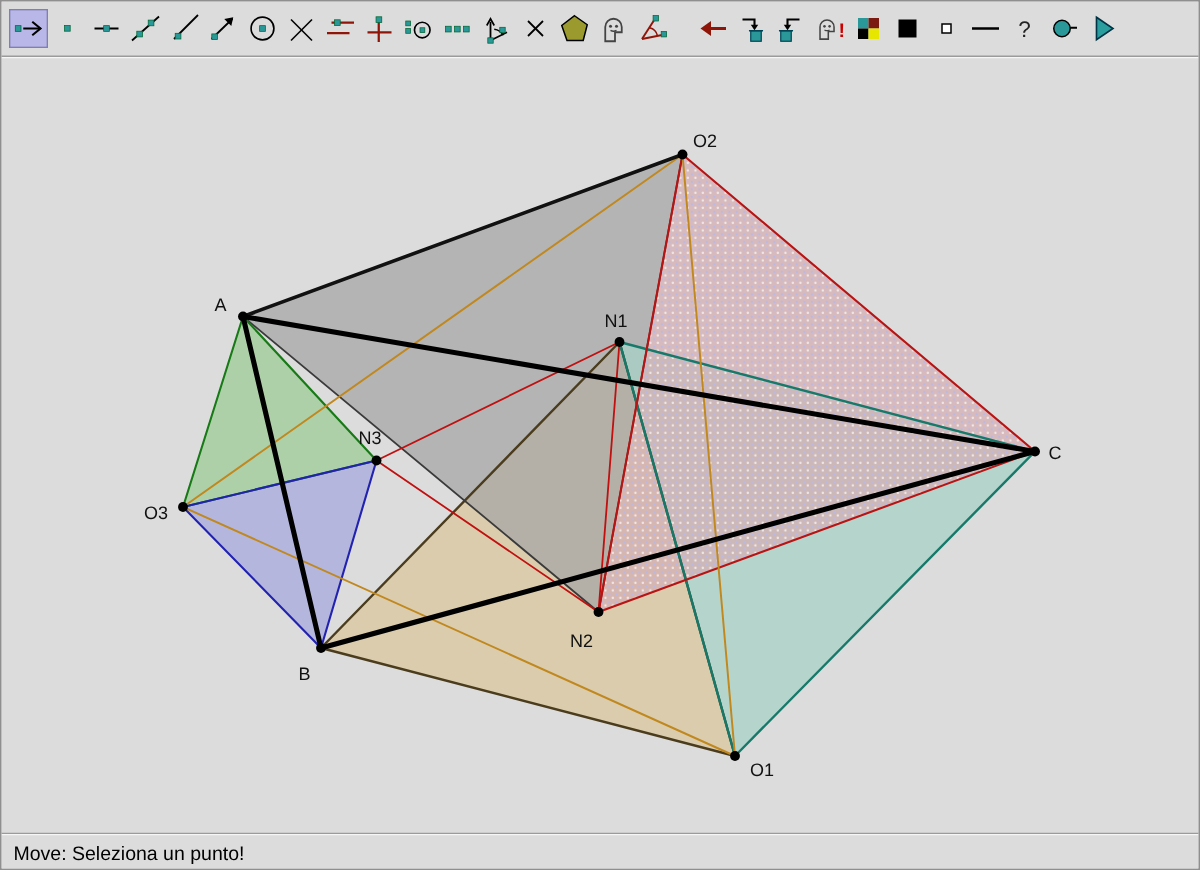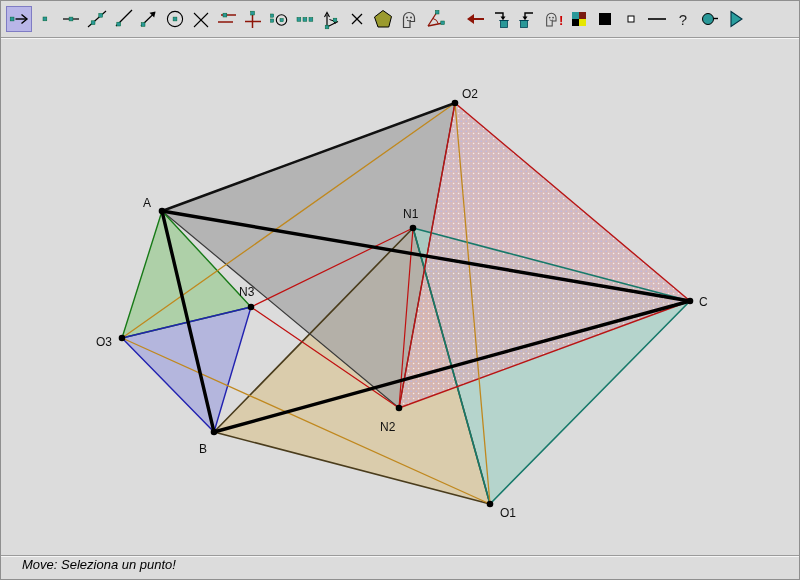--- a/index.html
+++ b/index.html
@@ -9,22 +9,22 @@
     display:flex;flex-direction:column;overflow:hidden;
   }
   .toolbar{
     height:36px;flex:0 0 36px;display:flex;align-items:center;
     padding-left:6px;background:#dcdcdc;
   }
   .divider{height:0;border-top:1px solid #9b9b9b;border-bottom:1px solid #f6f6f6;}
   .canvas-area{flex:1 1 auto;position:relative;background:#dcdcdc;}
   .canvas-area svg{display:block;width:100%;height:100%;}
   .statusbar{
-    height:23px;flex:0 0 23px;display:flex;align-items:flex-start;
-    padding-left:21px;font-size:13px;color:#000;background:#dcdcdc;font-style:italic;
+    height:23px;flex:0 0 23px;display:flex;align-items:center;
+    padding-left:8px;font-size:13px;color:#000;background:#dcdcdc;
   }
   .slot{
     width:24px;height:24px;margin-right:2px;flex:0 0 24px;
     display:flex;align-items:center;justify-content:center;box-sizing:border-box;
   }
   .slot.selected{background:#b9b6e8;outline:1px solid #7f7cc4;}
   .slot.gap{margin-left:14px;}
   .slot svg{display:block;}
   .pt-label{font-size:12px;fill:#111;}
 </style>

